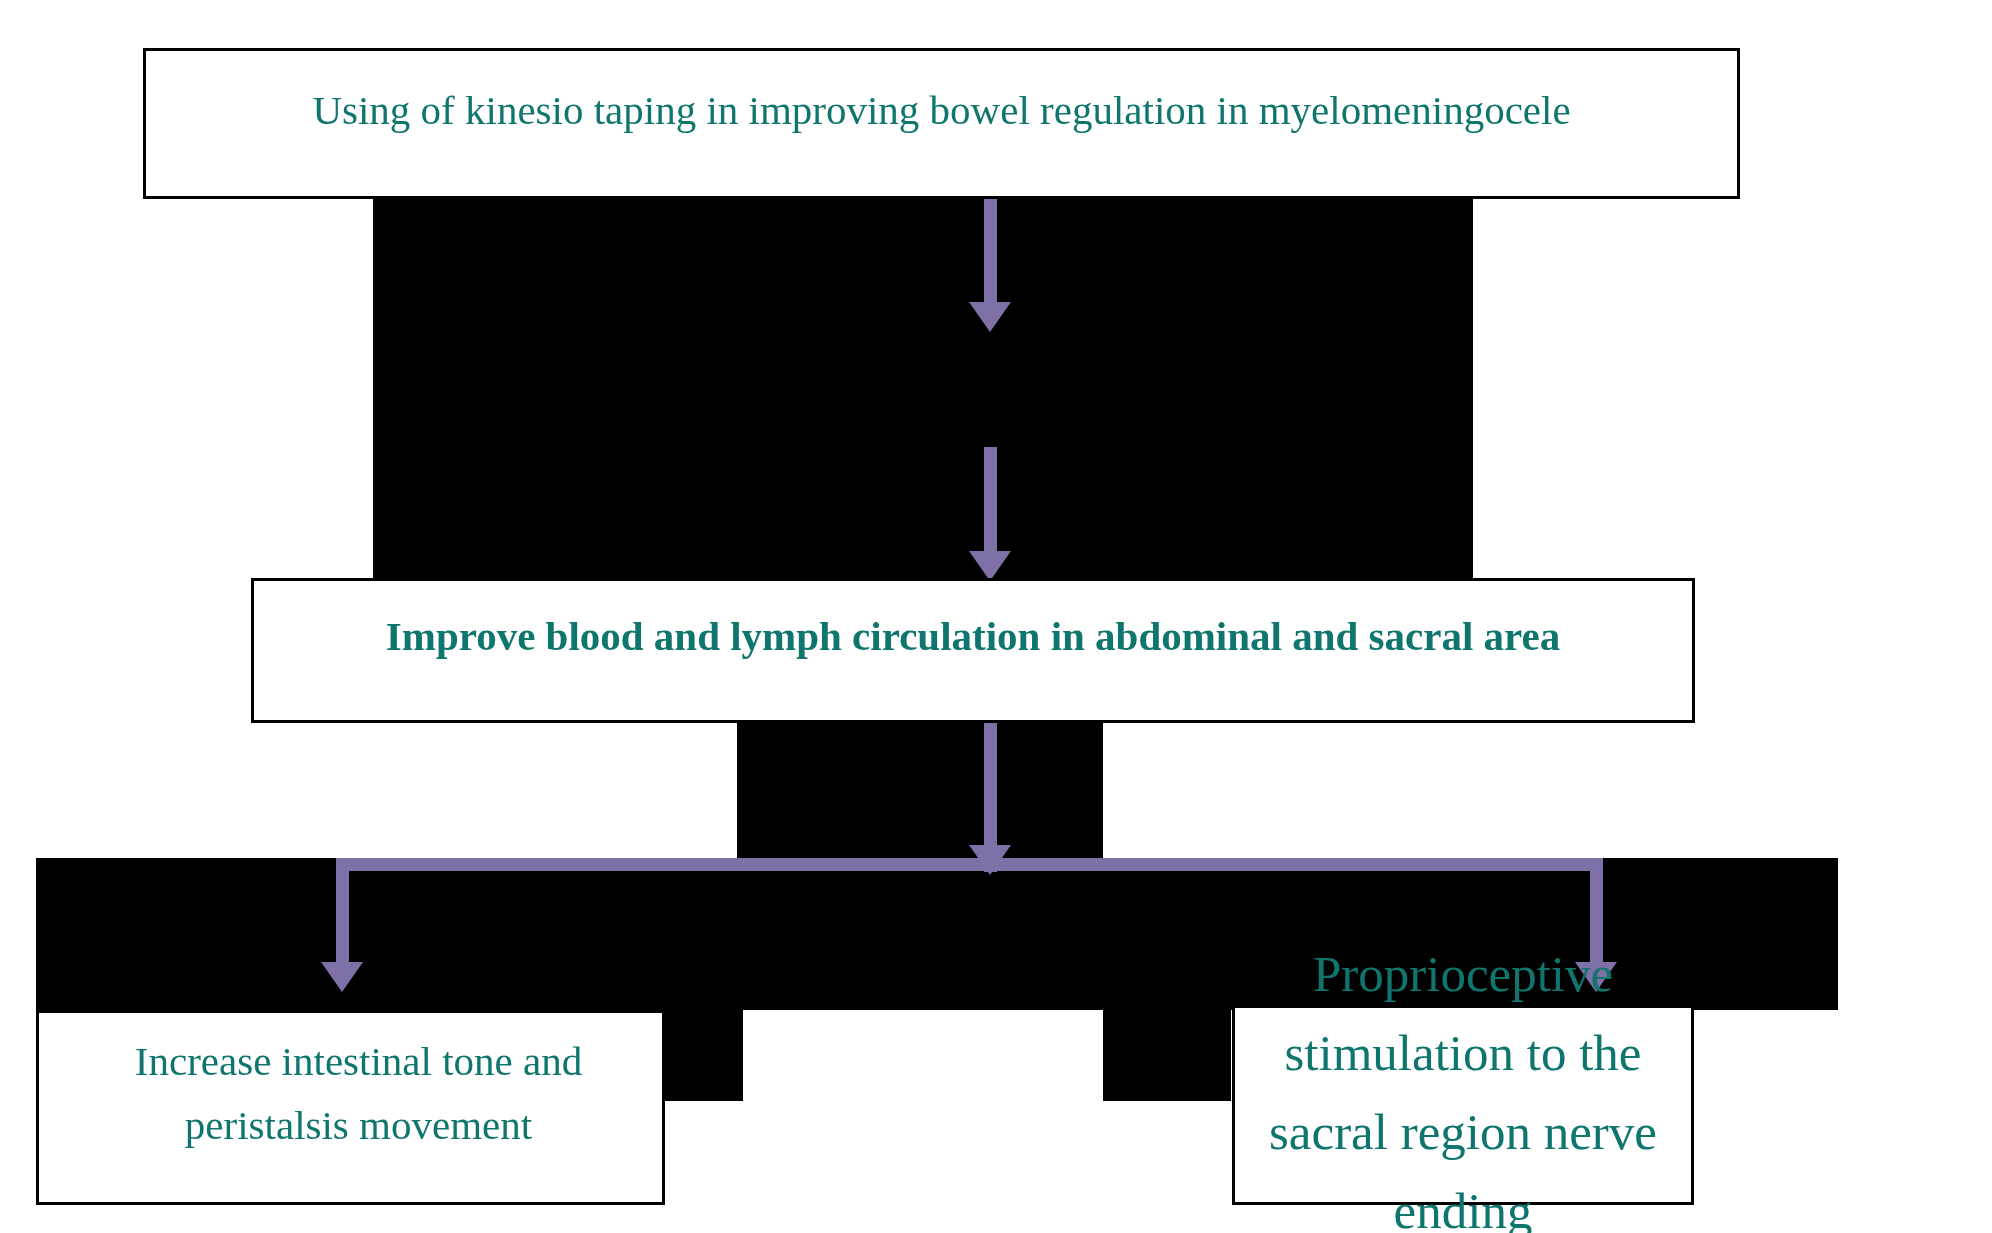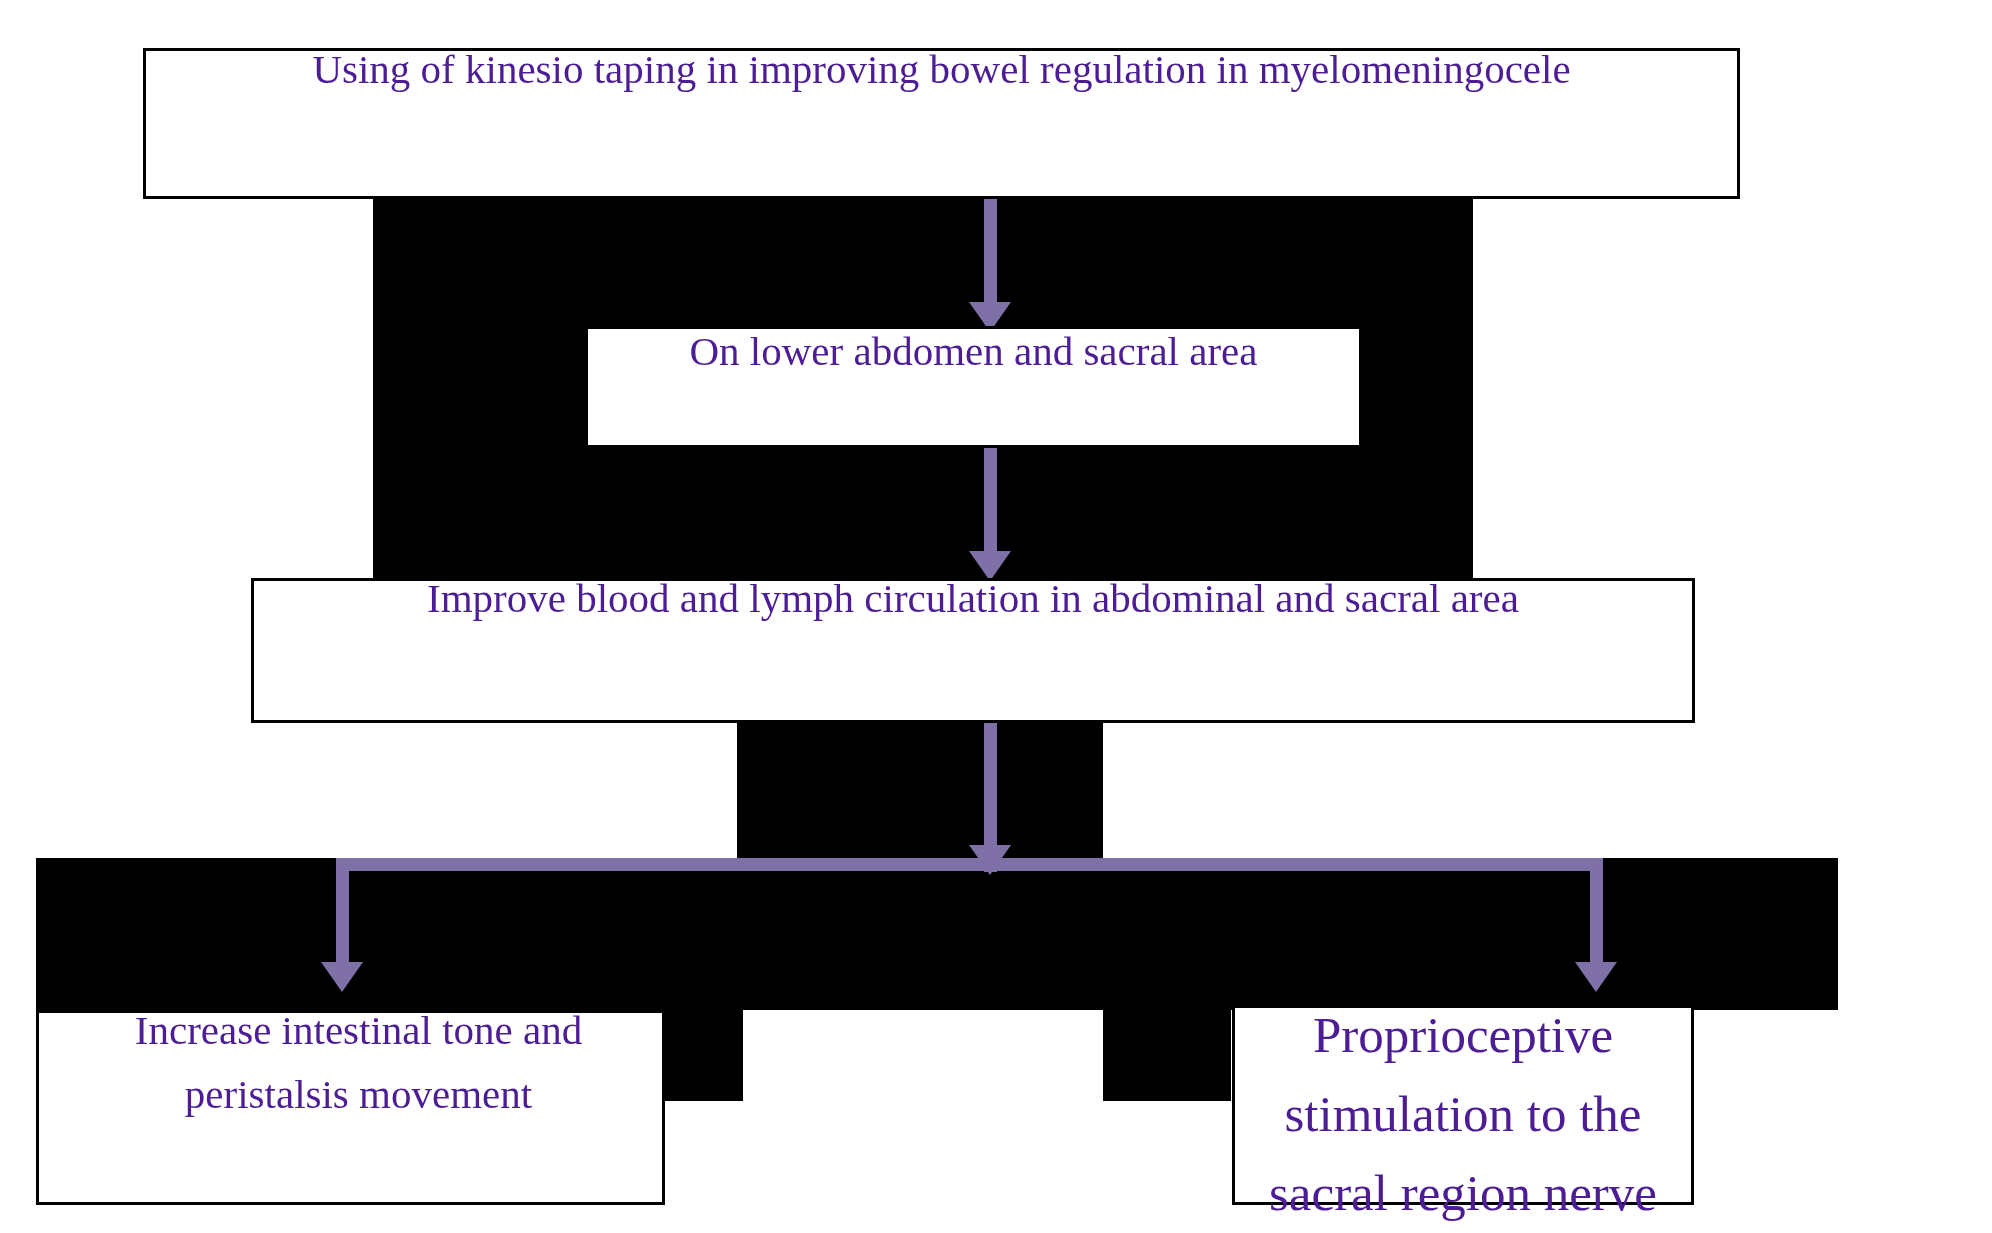--- a/index.html
+++ b/index.html
@@ -25,39 +25,40 @@
     background: #000000;
   }
 
   
   .fbox {
     position: absolute;
     background: #ffffff;
     border: 3px solid #000000;
     box-sizing: border-box;
     display: flex;
+    align-items: center;
     justify-content: center;
     text-align: center;
-    color: #4c1d95;
+    color: #0f766e;
     line-height: 1.55;
   }
   .fbox .txt {
     display: block;
     width: 100%;
     padding: 0 14px;
     box-sizing: border-box;
   }
 
   #box-title   { left: 143px;  top: 48px;   width: 1597px; height: 151px; font-size: 41px; }
   #box-title .txt { transform: translateY(-13px); }
 
   #box-site    { left: 585px;  top: 326px;  width: 777px;  height: 122px; font-size: 41px; }
   #box-site .txt { transform: translateY(-9px); }
 
-  #box-circ    { left: 251px;  top: 578px;  width: 1444px; height: 145px; font-size: 41px; }
+  #box-circ    { left: 251px;  top: 578px;  width: 1444px; height: 145px; font-size: 41px; font-weight: bold; }
   #box-circ .txt { transform: translateY(-14px); }
 
   #box-left    { left: 36px;   top: 1010px; width: 629px;  height: 195px; font-size: 41px; }
   #box-left .txt { transform: translateY(-14px); margin-left: 16px; }
 
   #box-right   { left: 1232px; top: 1005px; width: 462px;  height: 200px; font-size: 51px; }
   #box-right .txt { transform: translateY(-12px); }
 
   
   .vshaft {
@@ -107,23 +108,20 @@
   <div class="vshaft" style="left:336px; top:858px; height:122px;"></div>
   <div class="ahead" style="left:321px; top:962px;"></div>
 
   <div class="vshaft" style="left:1590px; top:858px; height:122px;"></div>
   <div class="ahead" style="left:1575px; top:962px;"></div>
 
   <div class="fbox" id="box-title">
     <span class="txt">Using of kinesio taping in improving bowel regulation in myelomeningocele</span>
   </div>
 
-  <div class="fbox" id="box-site">
-    <span class="txt">On lower abdomen and sacral area</span>
-  </div>
 
   <div class="fbox" id="box-circ">
     <span class="txt">Improve blood and lymph circulation in abdominal and sacral area</span>
   </div>
 
   <div class="fbox" id="box-left">
     <span class="txt">Increase intestinal tone and peristalsis movement</span>
   </div>
 
   <div class="fbox" id="box-right">

